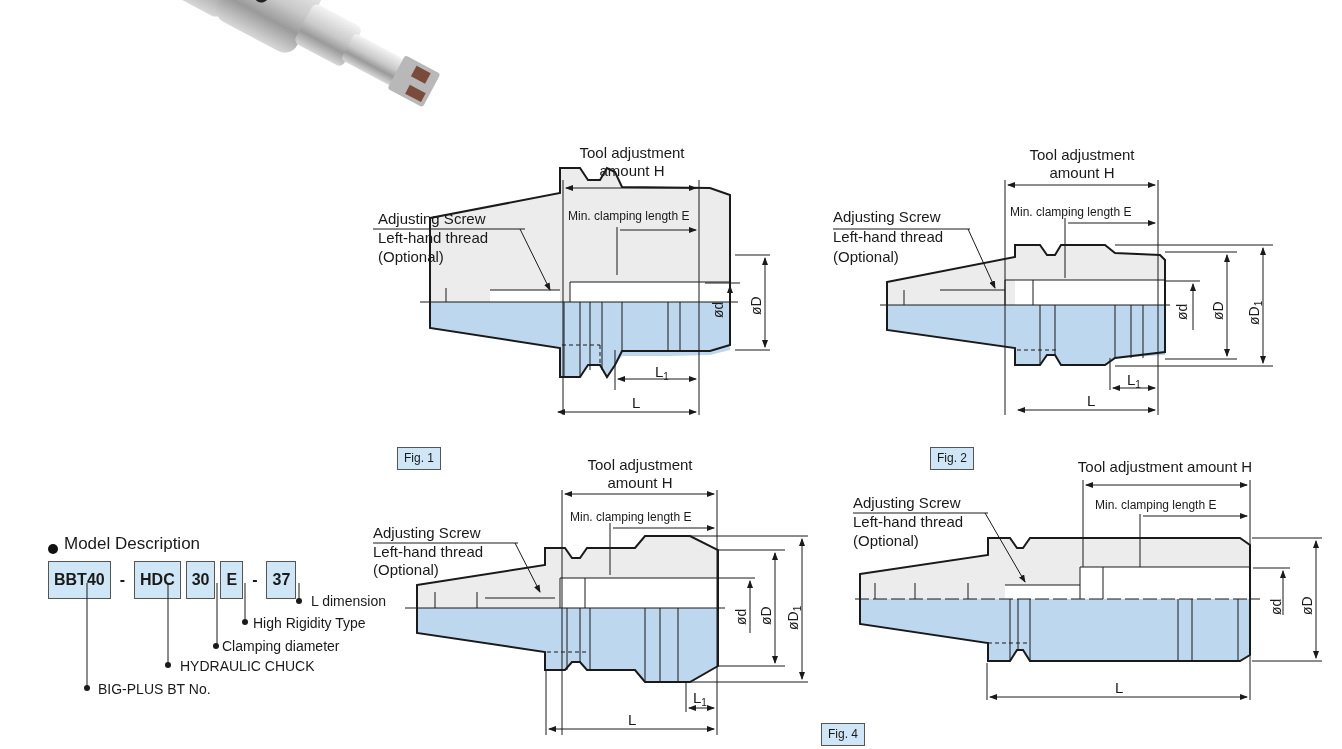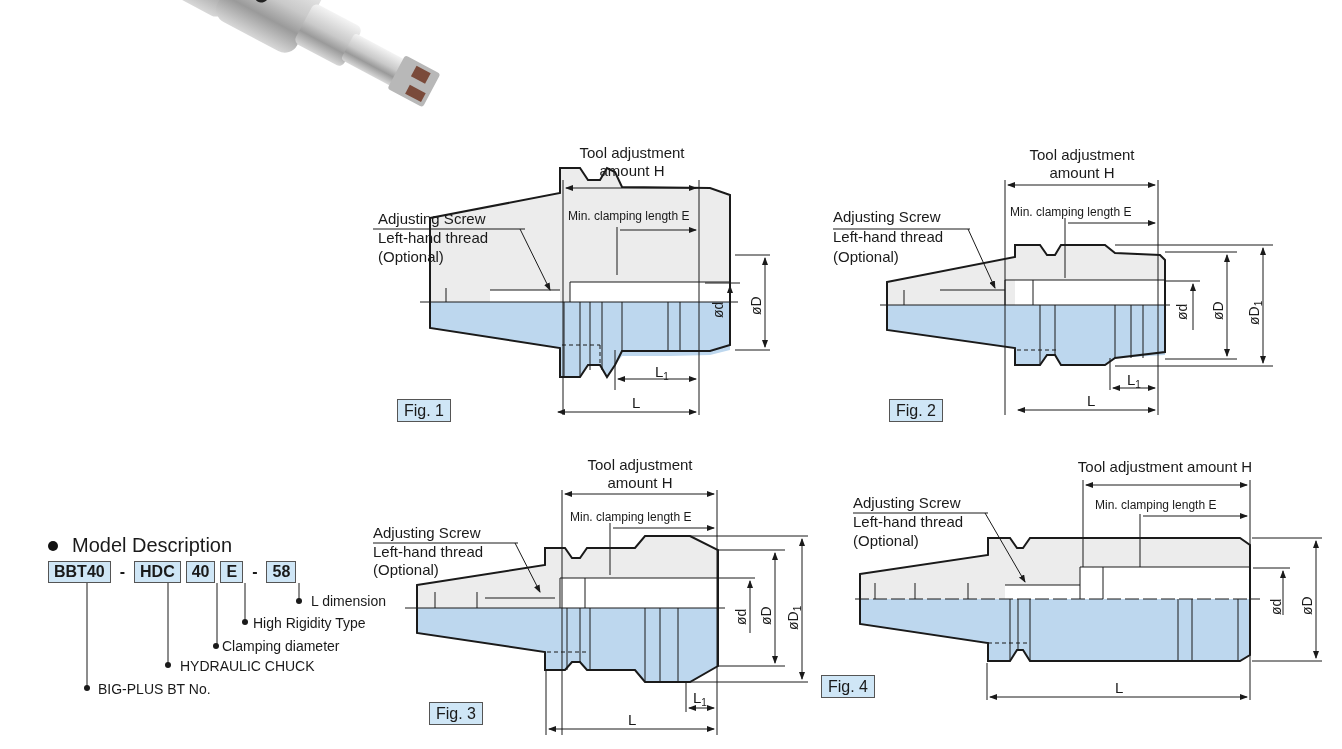--- a/index.html
+++ b/index.html
@@ -1,25 +1,25 @@
 <!DOCTYPE html>
 <html><head>
 <meta charset="utf-8">
 <style>
   html, body { margin: 0; padding: 0; background: #ffffff; }
   body { width: 1342px; height: 749px; position: relative; overflow: hidden;
          font-family: "Liberation Sans", sans-serif; color: #1a1a1a; }
   svg text { font-family: "Liberation Sans", sans-serif; fill: #1a1a1a; }
   .abs { position: absolute; }
-  .model-title { left: 48px; top: 534px; font-size: 20px; display: flex; align-items: center; gap: 14px; }
+  .model-title { left: 48px; top: 534px; font-size: 17px; display: flex; align-items: flex-end; gap: 6px; }
   .bullet { width: 10px; height: 10px; background: #111; border-radius: 50%; display: inline-block; }
   .code-row { left: 48px; top: 561px; display: flex; align-items: center; font-size: 16px; font-weight: bold; }
-  .code-box { background: #cfe6f6; border: 1px solid #555; padding: 1px 5px; line-height: 18px; }
+  .code-box { background: #cfe6f6; border: 1px solid #555; padding: 9px 5px; line-height: 18px; }
   .dash { margin: 0 9px; font-weight: bold; }
-  .fig-label { background: #cfe6f6; border: 1px solid #555; font-size: 16px; padding: 1px 6px; line-height: 19px; }
+  .fig-label { background: #cfe6f6; border: 1px solid #555; font-size: 12px; padding: 1px 6px; line-height: 19px; margin-top: 48px; }
   .photo { left: 150px; top: 0; width: 300px; height: 125px; }
 </style>
 </head>
 <body>
 
 <svg class="abs photo" viewBox="0 0 300 125">
   <defs>
     <linearGradient id="metal" x1="0" y1="0" x2="0" y2="1">
       <stop offset="0" stop-color="#f4f4f4"></stop>
       <stop offset="0.45" stop-color="#c9c9c9"></stop>
@@ -41,25 +41,25 @@
 
 <div class="abs model-title">
   <span class="bullet"></span>
   <span>Model Description</span>
 </div>
 <div class="abs code-row">
   <span class="code-box">BBT40</span>
   <span class="dash">-</span>
   <span class="code-box">HDC</span>
   <span style="width:5px"></span>
-  <span class="code-box">40</span>
+  <span class="code-box">30</span>
   <span style="width:5px"></span>
   <span class="code-box">E</span>
   <span class="dash">-</span>
-  <span class="code-box">58</span>
+  <span class="code-box">37</span>
 </div>
 
 <svg class="abs" style="left:0;top:0" width="1342" height="749">
   <g stroke="#1a1a1a" stroke-width="1" fill="none">
     <line x1="87" y1="583" x2="87" y2="688"></line>
     <line x1="168" y1="583" x2="168" y2="665"></line>
     <line x1="217" y1="583" x2="217" y2="645"></line>
     <line x1="245" y1="583" x2="245" y2="622"></line>
     <line x1="299" y1="583" x2="299" y2="600"></line>
   </g>
@@ -179,21 +179,21 @@
   <text x="185" y="76" font-size="12">Min. clamping length E</text>
   <text x="8" y="82" font-size="15">Adjusting Screw</text>
   <text x="8" y="102" font-size="15">Left-hand thread</text>
   <text x="8" y="122" font-size="15">(Optional)</text>
   <text x="302" y="245" font-size="15"><tspan>L</tspan><tspan font-size="10" dy="3">1</tspan></text>
   <text x="262" y="266" font-size="15">L</text>
   <text x="362" y="180" font-size="14" transform="rotate(-90 362 180)">ød</text>
   <text x="398" y="180" font-size="14" transform="rotate(-90 398 180)">øD</text>
   <text x="434" y="185" font-size="14" transform="rotate(-90 434 185)"><tspan>øD</tspan><tspan font-size="10" dy="3">1</tspan></text>
 </svg>
-<div class="abs fig-label" style="left:889px;top:399px">Fig. 2</div>
+<div class="abs fig-label" style="left:930px;top:399px">Fig. 2</div>
 
 <svg class="abs" style="left:360px;top:450px" width="460" height="290">
   <path d="M57,135 L185,115 L185,98 L205,98 L212,108 L220,108 L227,98 L275,98 L285,86 L330,86 L358,100 L358,158 L57,158 Z" fill="#ececec"></path>
   <path d="M57,158 L358,158 L358,216 L330,232 L285,232 L275,220 L227,220 L220,212 L212,212 L205,220 L185,220 L185,202 L57,183 Z" fill="#bdd7ee"></path>
   <rect x="200" y="128" width="158" height="30" fill="#fff"></rect>
   <path d="M57,135 L185,115 L185,98 L205,98 L212,108 L220,108 L227,98 L275,98 L285,86 L330,86 L358,100 L358,216 L330,232 L285,232 L275,220 L227,220 L220,212 L212,212 L205,220 L185,220 L185,202 L57,183 Z" fill="none" stroke="#1a1a1a" stroke-width="2"></path>
   <g stroke="#1a1a1a" stroke-width="1" fill="none">
     <line x1="45" y1="158" x2="365" y2="158"></line>
     <line x1="200" y1="128" x2="358" y2="128"></line>
     <line x1="200" y1="128" x2="200" y2="158"></line>

